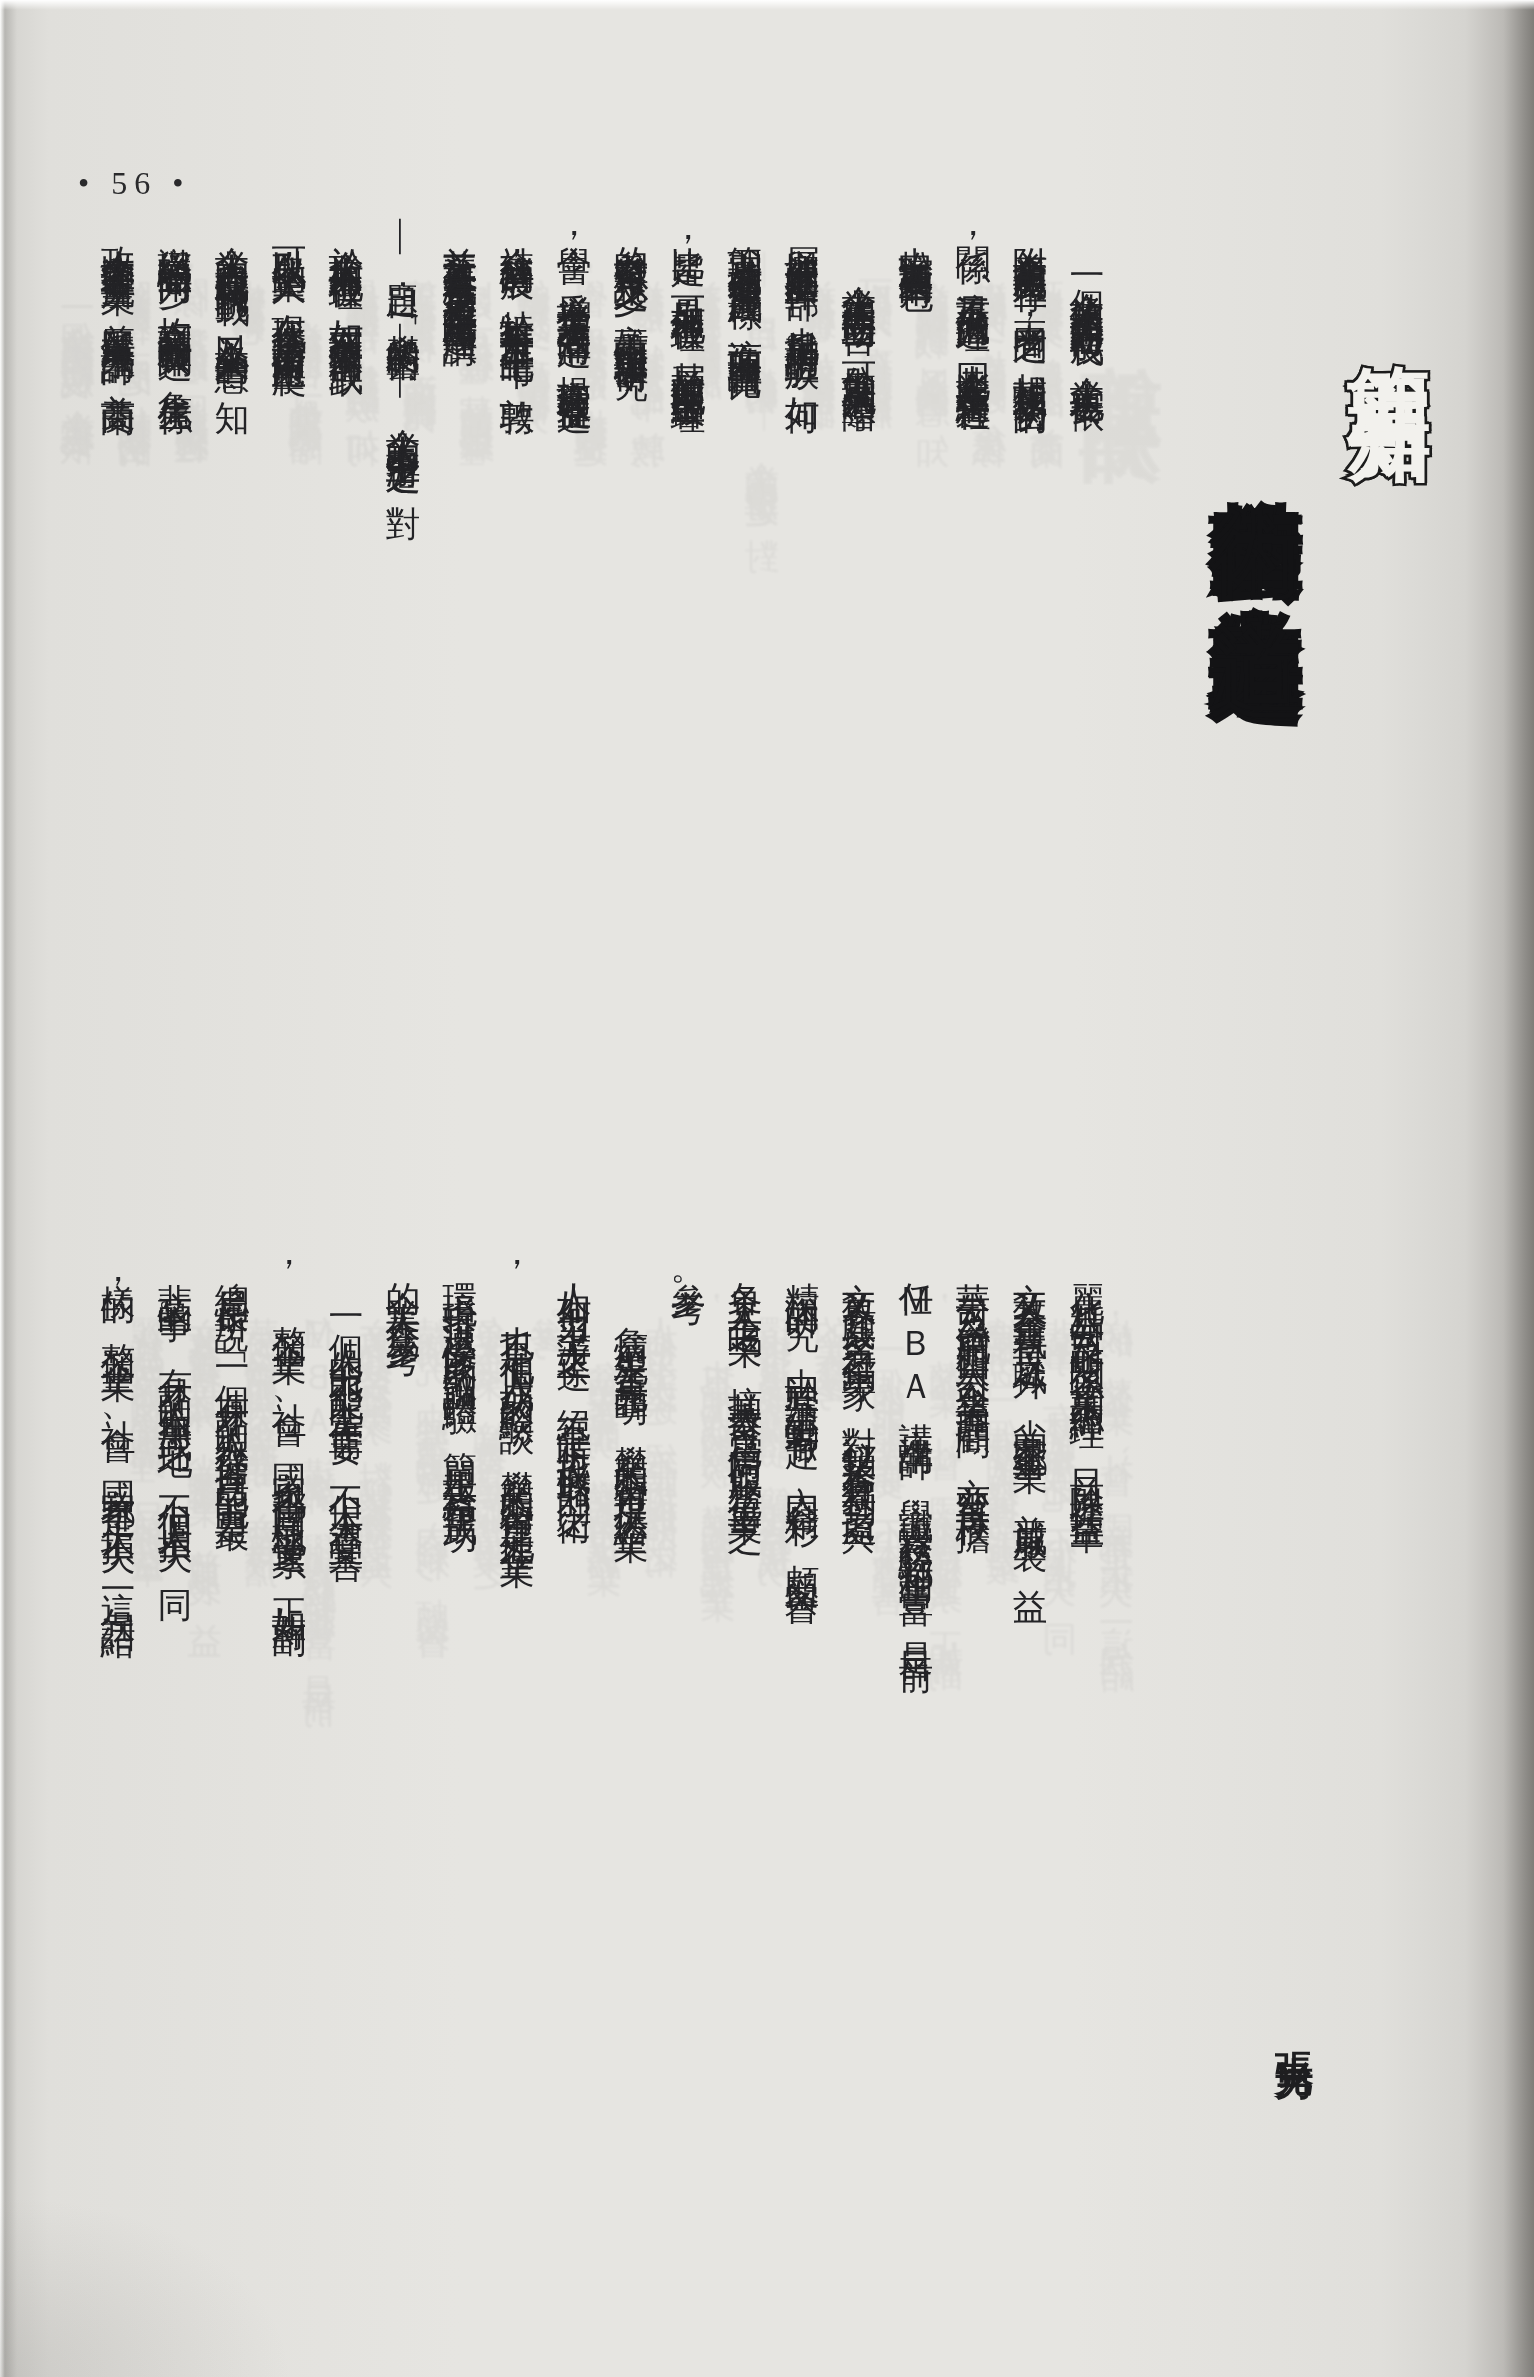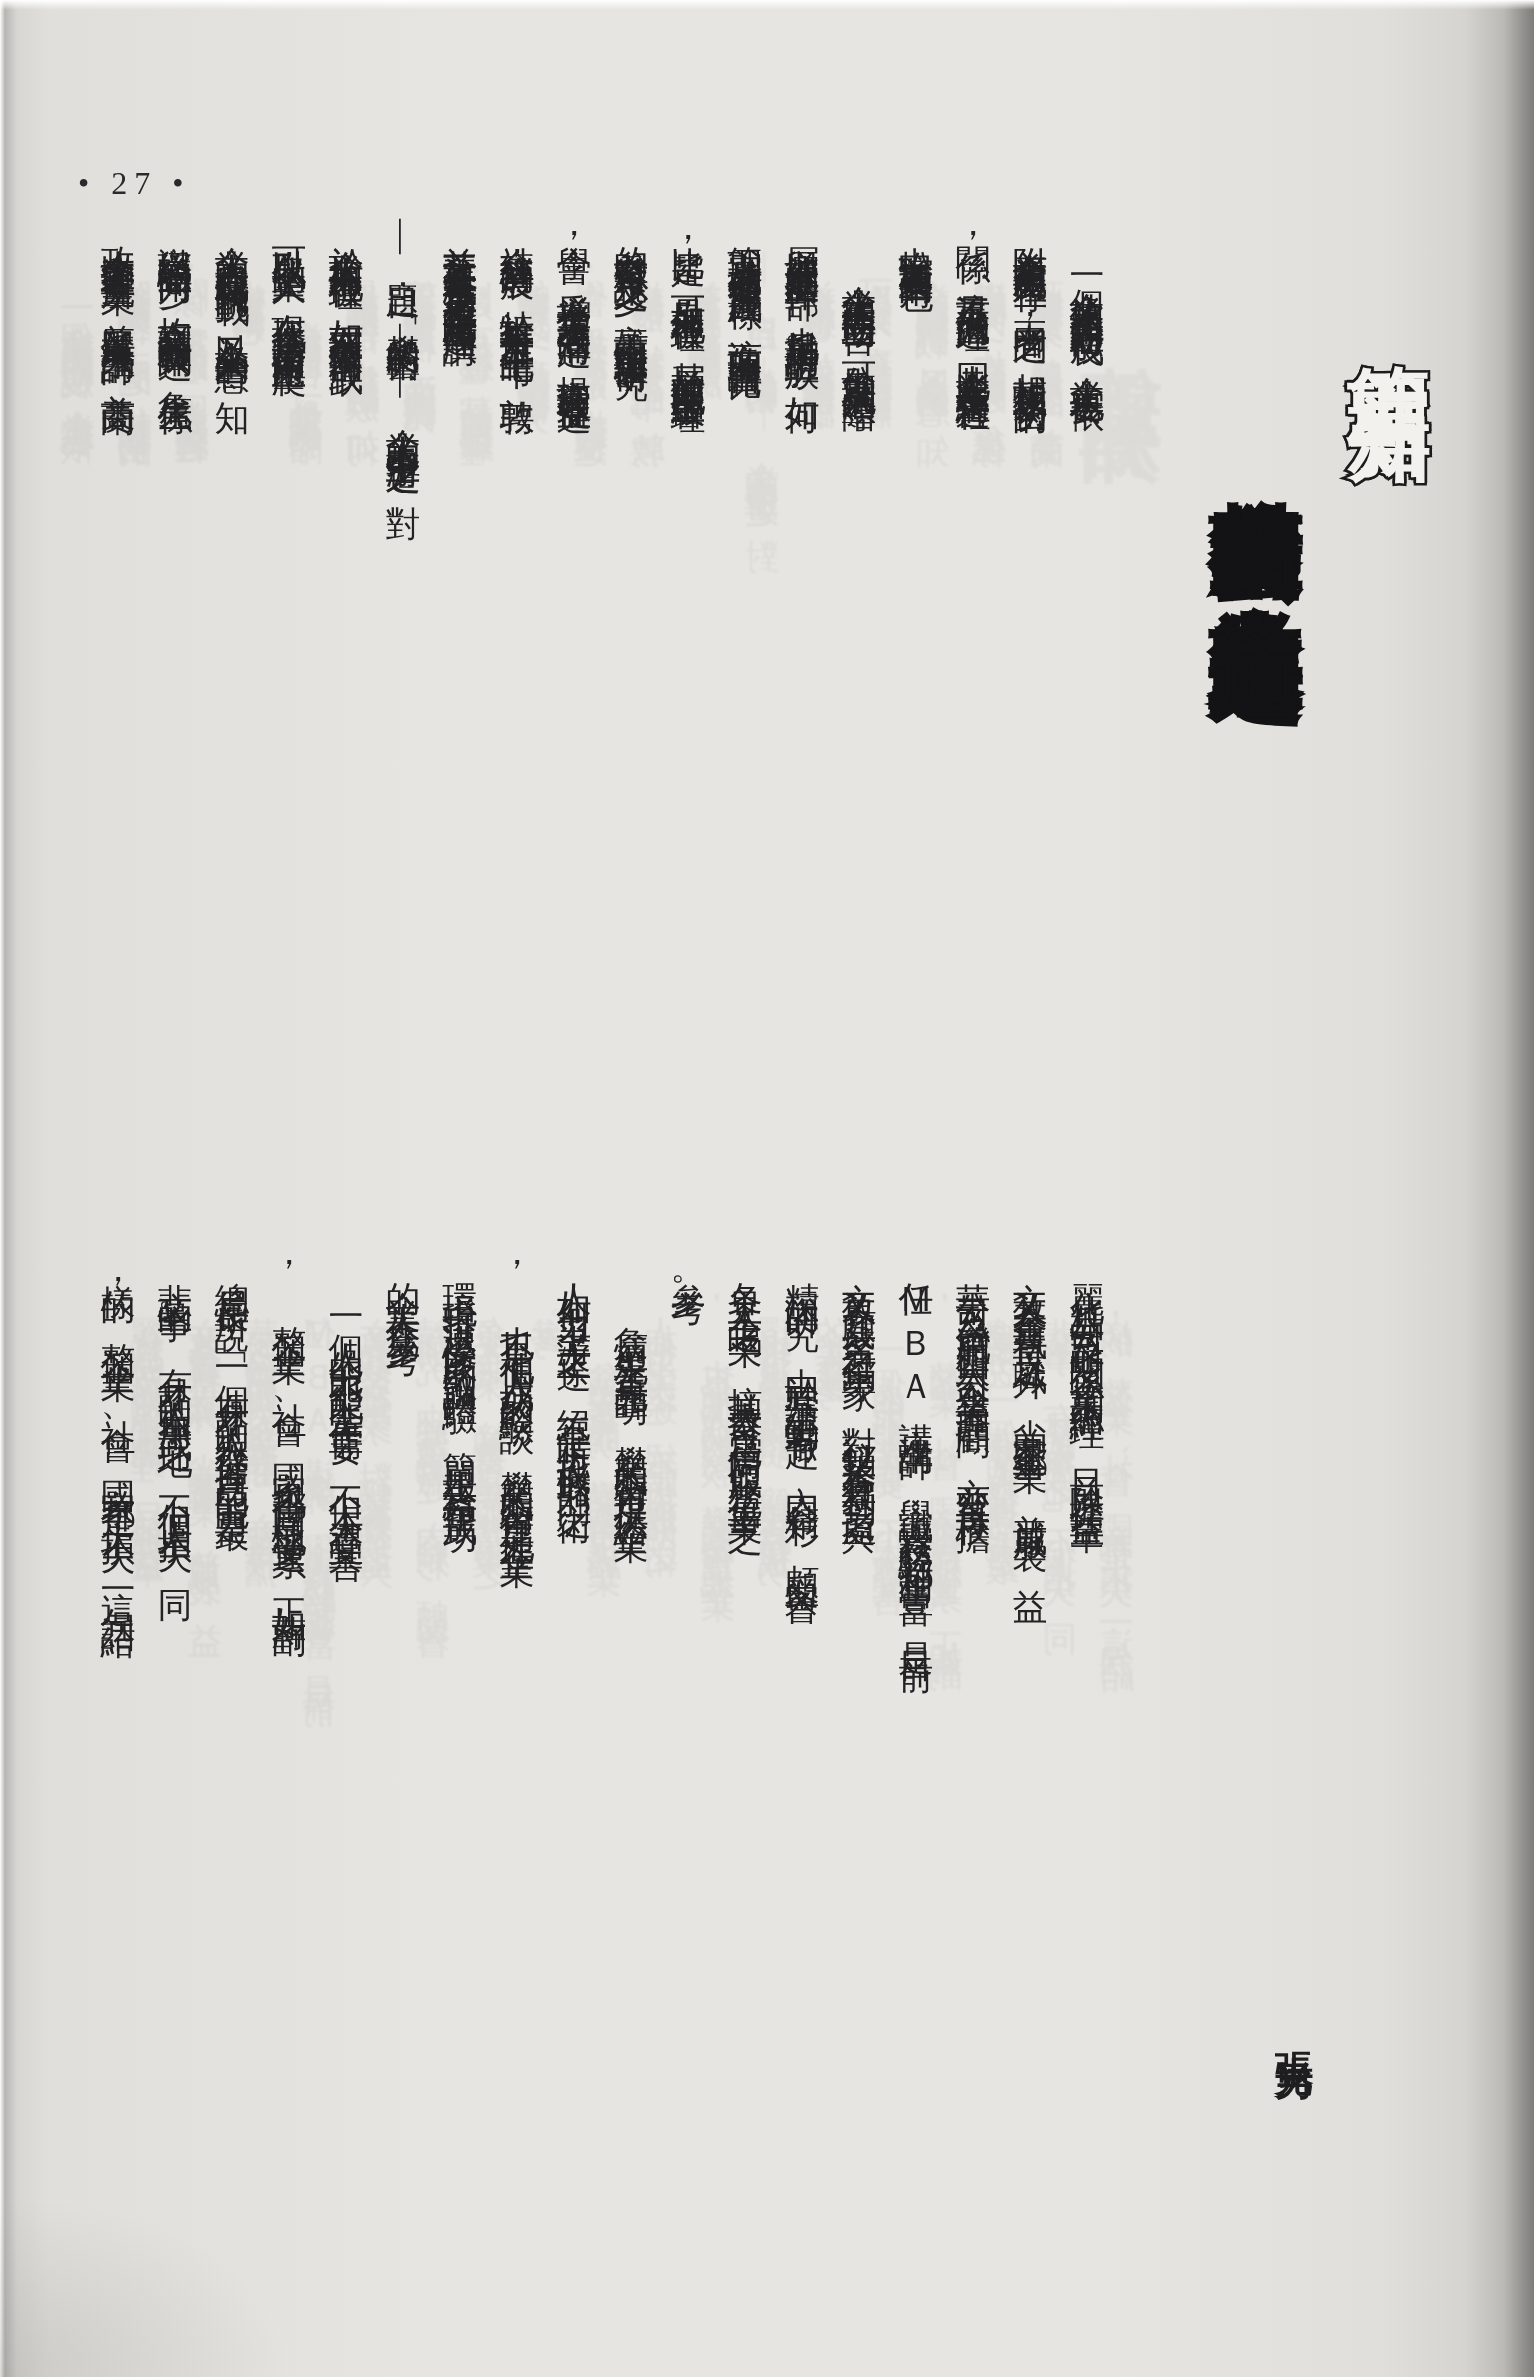--- a/index.html
+++ b/index.html
@@ -129,21 +129,21 @@
       <p class="col">環境中打滾遭受慘敗的敎訓與體驗，簡單報告給希望成功</p>
       <p class="col">的企業人作爲參考。</p>
       <p class="col">　一個人的能力不能配合工作需要，不但本人遭受其害</p>
       <p class="col">，整個企業、社會、國家也都會同樣地受連累。正如蔣副</p>
       <p class="col">總局長所說：「一個有才幹的人無從發揮自己的能力是最</p>
       <p class="col">悲哀的事」。有才幹的人無用武之地，不但個人損失，同</p>
       <p class="col">樣的，整個企業、社會、國家都是一大損失，這一句話給</p>
     </div>
   <div id="ghost-header" class="ghost vtext">管理新知</div>
 
-  <div class="page-number">• 27 •</div>
+  <div class="page-number">• 56 •</div>
 
   <div class="section-header vtext">管理新知</div>
 
   <div class="article-title vtext">攀爬的藝術　企業人的力爭上游之道</div>
 
   <div class="author-name vtext">張光男</div>
 
   <div id="upper-block" class="block vtext">
       <p class="col">　一個企業依賴企業人的耕耘而成長，企業人也需要依</p>
       <p class="col">附着企業的成長而生存，兩者之間，相輔相成互爲密切的</p>

